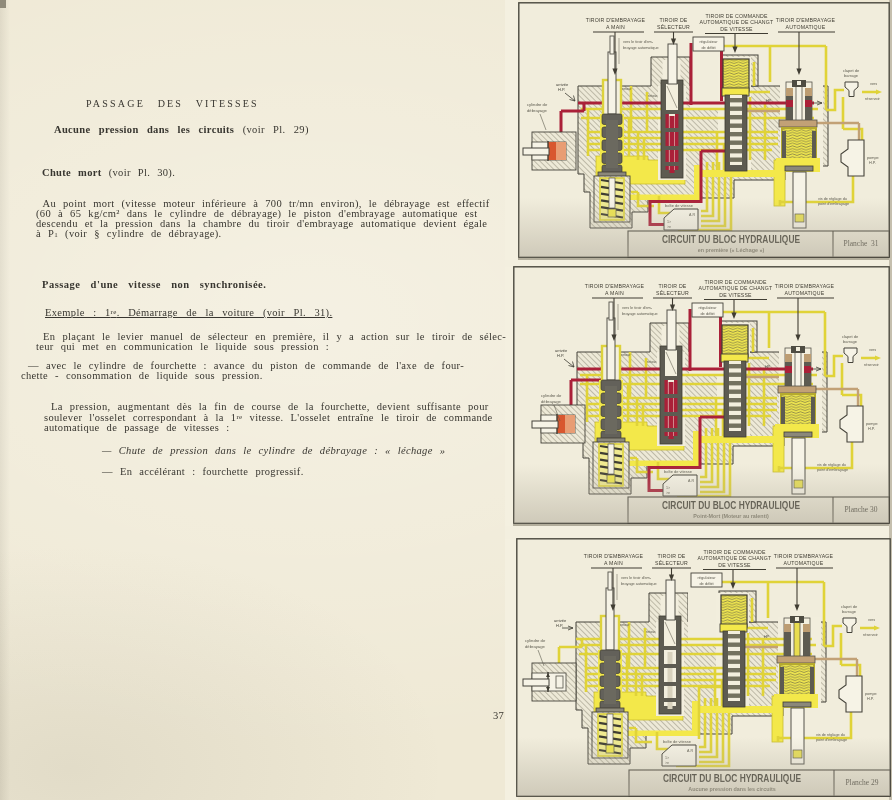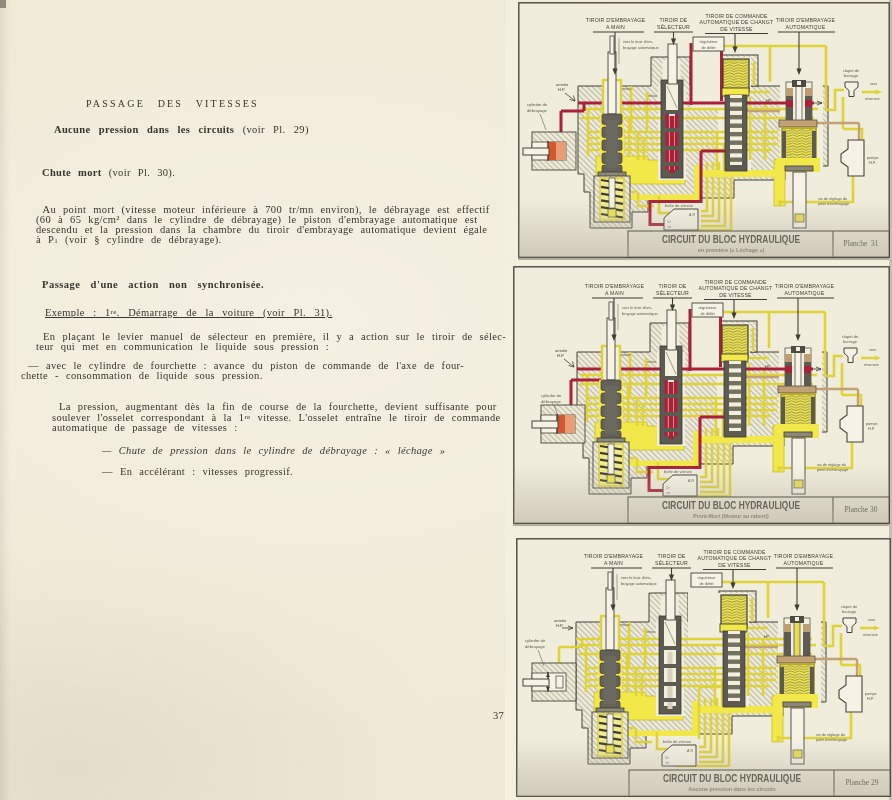--- a/index.html
+++ b/index.html
@@ -31,42 +31,42 @@
 <div style="position:absolute;left:889px;top:0;width:3px;height:800px;background:#c5bfae;"></div>
 
 <div style="position:absolute;left:0;top:0;width:6px;height:8px;background:#8f8a7a;"></div>
 
 <div class="txt" style="left:86px;top:79px;font-size:10px;letter-spacing:2.2px;word-spacing:8px;margin-top:20px;">PASSAGE DES VITESSES</div>
 
 <div class="txt" style="left:54px;top:125px;word-spacing:5.4px;"><span class="b">Aucune pression dans les circuits</span> (voir Pl. 29)</div>
 
 <div class="txt" style="left:42px;top:168px;"><span class="b">Chute mort</span> (voir Pl. 30).</div>
 
-<div class="txt" style="left:36px;top:205px;"> Au point mort (vitesse moteur inférieure à 700 tr/mn environ), le débrayage est effectif
+<div class="txt" style="left:36px;top:199px;"> Au point mort (vitesse moteur inférieure à 700 tr/mn environ), le débrayage est effectif
 (60 à 65 kg/cm² dans le cylindre de débrayage) le piston d'embrayage automatique est
 descendu et la pression dans la chambre du tiroir d'embrayage automatique devient égale
 à P<span style="font-size:7px;">1</span> (voir § cylindre de débrayage).</div>
 
-<div class="txt b" style="left:42px;top:280px;word-spacing:7px;letter-spacing:0.5px;">Passage d'une action non synchronisée.</div>
+<div class="txt b" style="left:42px;top:280px;word-spacing:7px;letter-spacing:0.5px;">Passage d'une vitesse non synchronisée.</div>
 
 <div class="txt" style="left:45px;top:307px;word-spacing:5.6px;text-decoration:underline;">Exemple : 1<span style="font-size:7px;vertical-align:2px;">re</span>. Démarrage de la voiture (voir Pl. 31).</div>
 
 <div class="txt" style="left:36px;top:332px;"> En plaçant le levier manuel de sélecteur en première, il y a action sur le tiroir de sélec-
 teur qui met en communication le liquide sous pression :</div>
 
 <div class="txt" style="left:21px;top:361px;"> — avec le cylindre de fourchette : avance du piston de commande de l'axe de four-
 chette - consommation de liquide sous pression.</div>
 
-<div class="txt" style="left:52px;top:402px;"> La pression, augmentant dès la fin de course de la fourchette, devient suffisante pour
+<div class="txt" style="left:44px;top:402px;"> La pression, augmentant dès la fin de course de la fourchette, devient suffisante pour
 soulever l'osselet correspondant à la 1<span style="font-size:7px;vertical-align:2px;">re</span> vitesse. L'osselet entraîne le tiroir de commande
 automatique de passage de vitesses :</div>
 
 <div class="txt" style="left:102px;top:446px;font-style:italic;">— Chute de pression dans le cylindre de débrayage : « léchage »</div>
 
-<div class="txt" style="left:102px;top:467px;">— En accélérant : vitesses progressif.</div>
+<div class="txt" style="left:102px;top:467px;">— En accélérant : fourchette progressif.</div>
 
 <div class="txt" style="left:493px;top:711px;">37</div>
 
 <div class="panel" style="left:518px;top:2px;width:372px;height:256px;">
 <svg width="372" height="256" viewBox="0 0 372 256" xmlns="http://www.w3.org/2000/svg" style="position:absolute;left:0;top:0">
 <defs>
 <pattern id="ha" width="3.9" height="3.9" patternUnits="userSpaceOnUse" patternTransform="rotate(-45)">
 <rect width="3.9" height="3.9" fill="#ede9d7"></rect>
           <line x1="0" y1="0" x2="0" y2="3.9" stroke="#847f6c" stroke-width="0.9"></line>
 </pattern>

